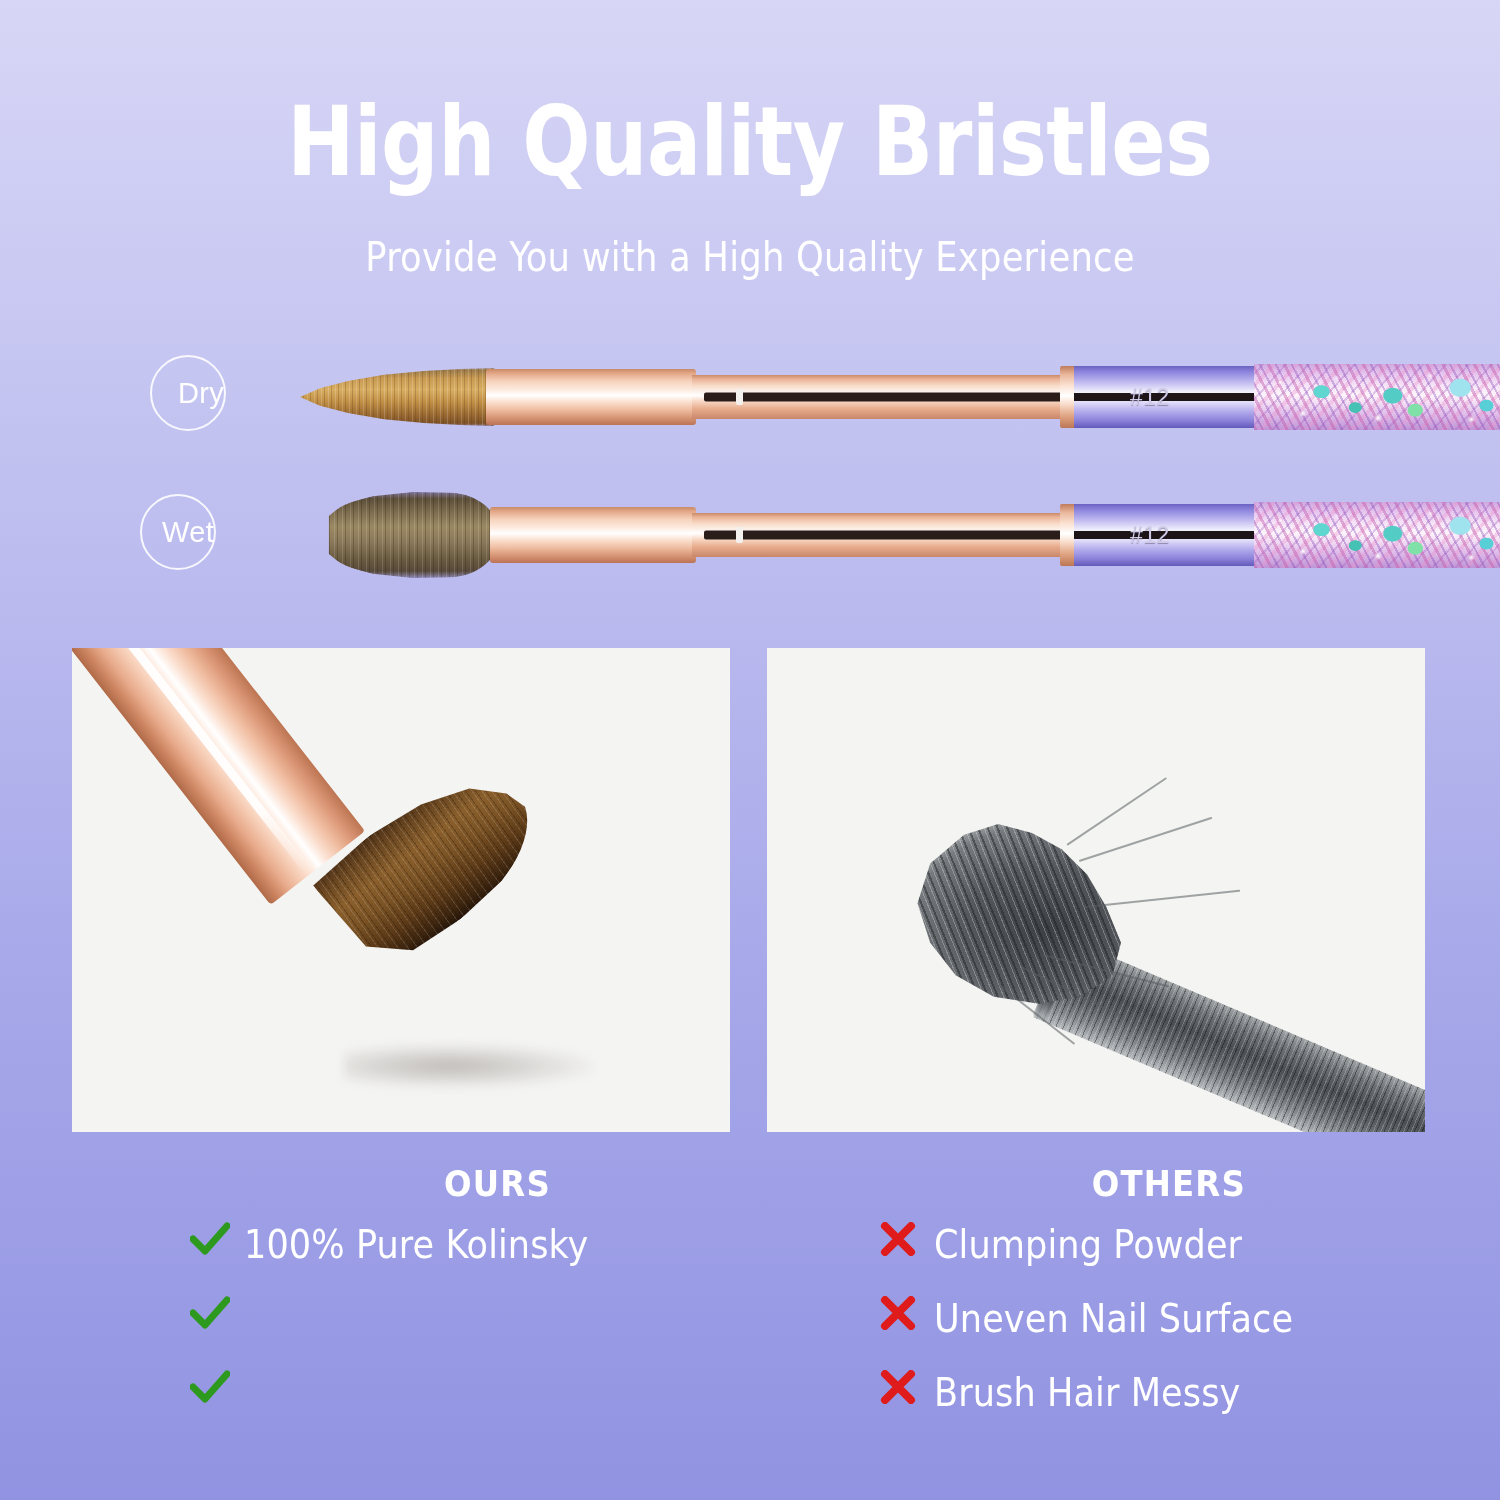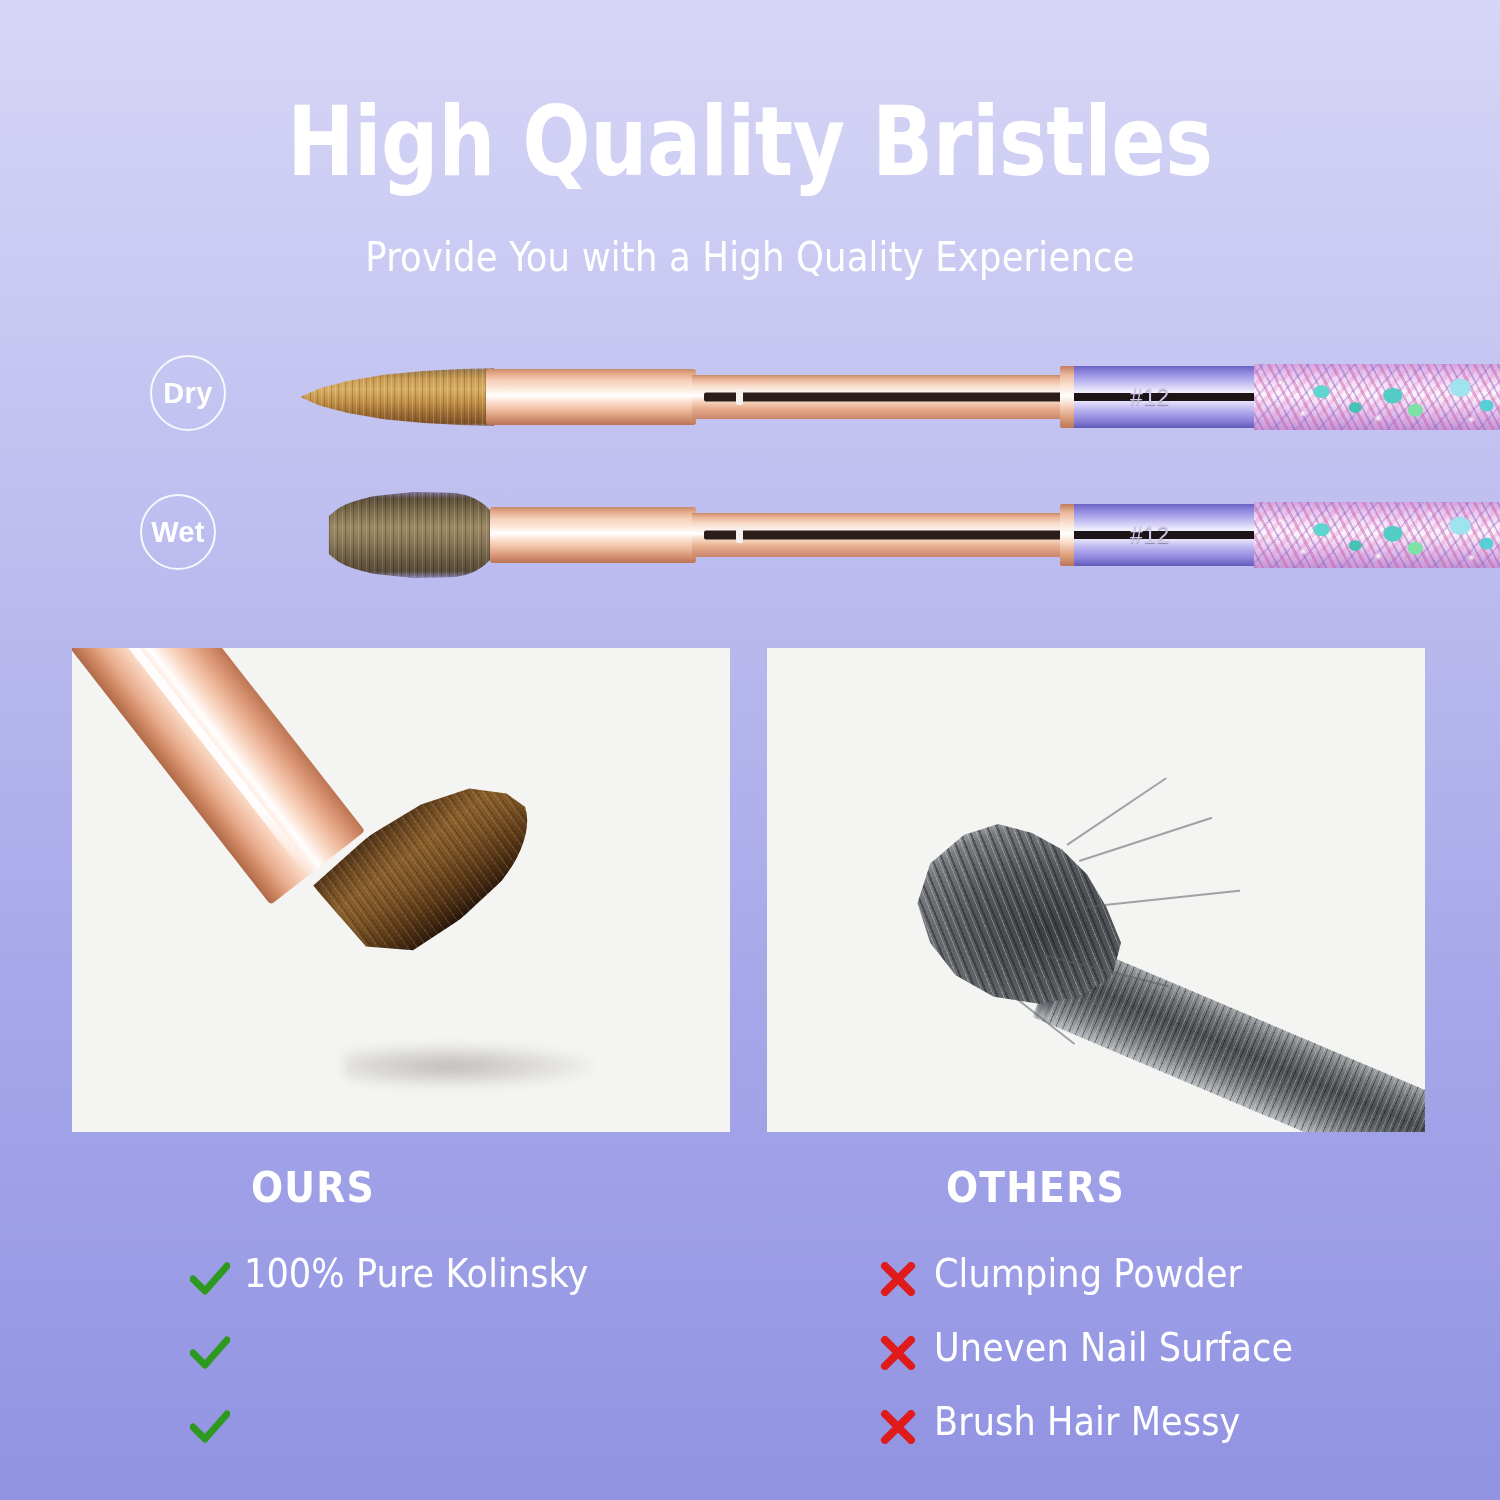--- a/index.html
+++ b/index.html
@@ -58,24 +58,24 @@
   
   .state-badge {
     position: absolute;
     width: 76px;
     height: 76px;
     border-radius: 50%;
     border: 2px solid rgba(255,255,255,0.88);
     box-sizing: border-box;
     display: flex;
     align-items: center;
-    justify-content: center;
+    justify-content: flex-end;
     color: #ffffff;
     font-size: 29px;
-    font-weight: 700;
+    font-weight: 400;
     letter-spacing: 0.3px;
     font-family: "Liberation Sans", sans-serif;
   }
   #badge-dry { left: 150px; top: 355px; }
   #badge-wet { left: 140px; top: 494px; }
 
   
   .brush {
     position: absolute;
     height: 120px;
@@ -393,41 +393,41 @@
     left: 0; top: 0;
     width: 658px; height: 484px;
     background: linear-gradient(170deg, #fcfcfc 0%, #f7f7f6 48%, #f1f1f0 100%);
     z-index: -1;
   }
 
   
   .col-title {
     position: absolute;
     width: 300px;
-    text-align: left;
+    text-align: right;
     color: #ffffff;
-    font-size: 42px;
+    font-size: 36px;
     font-weight: bold;
     letter-spacing: 1.2px;
     font-family: "DejaVu Sans Condensed", "Liberation Sans Narrow", "Liberation Sans", sans-serif;
   }
   #title-ours   { left: 251px; top: 1163px; }
   #title-others { left: 946px; top: 1163px; }
 
   .feature-list {
     position: absolute;
     top: 1222px;
     width: 640px;
   }
   #list-ours   { left: 190px; }
   #list-others { left: 880px; }
 
   .feature-row {
     display: flex;
-    align-items: flex-end;
+    align-items: flex-start;
     height: 74px;
   }
   .feature-mark {
     width: 54px;
     flex: 0 0 54px;
     display: flex;
     align-items: center;
     justify-content: flex-start;
   }
   .feature-text {

